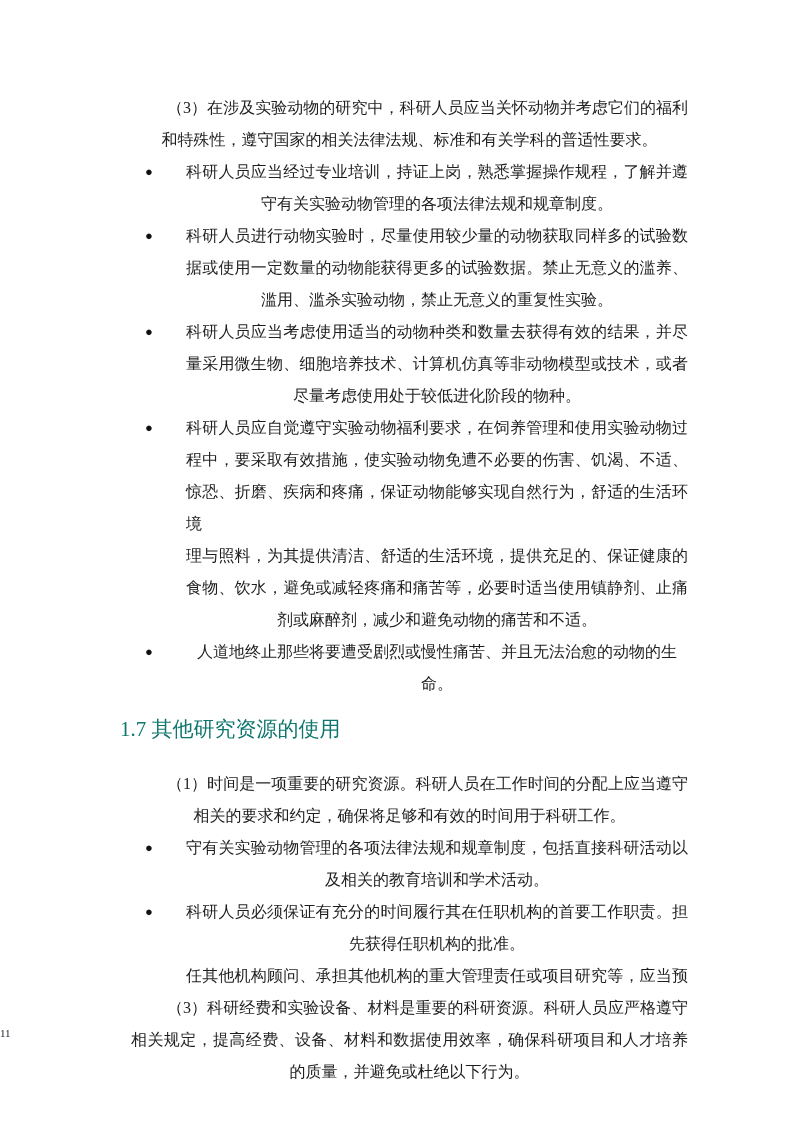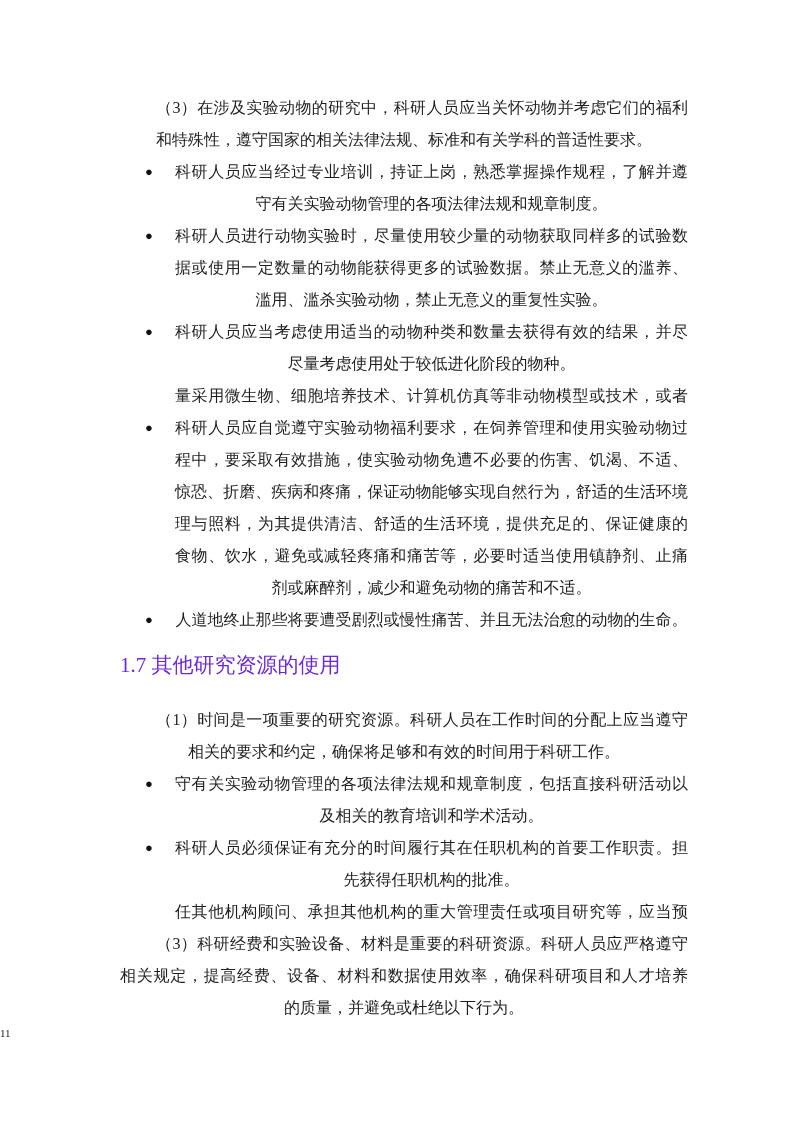--- a/index.html
+++ b/index.html
@@ -22,40 +22,41 @@
     top: 92px;
     width: 568px;
     font-size: 16px;
     line-height: 32px;
   }
   .block { margin: 0; }
   .line {
     text-align: justify;
     text-align-last: justify;
     overflow: hidden;
+    margin-left: 11px;
   }
   .line.last {
     text-align-last: auto;
     text-align: center;
   }
   .paragraph .line.indent { text-indent: 36px; }
   .bullet { position: relative; }
   .bullet .line { padding-left: 55px; }
   .bullet .marker {
     position: absolute;
     left: 25px;
     top: 0;
     font-size: 13px;
     line-height: 32px;
     color: #111111;
   }
   .heading {
     font-size: 21px;
     line-height: 30px;
-    color: #6d28d9;
+    color: #0f766e;
     margin: 14px 0 24px 0;
     text-align: left;
   }
   .page-number {
     position: absolute;
     left: 0;
     top: 1026px;
     width: 100%;
     font-size: 11px;
     line-height: 14px;
@@ -78,22 +79,22 @@
       </div>
       <div class="block bullet">
         <span class="marker">●</span>
         <div class="line">科研人员进行动物实验时，尽量使用较少量的动物获取同样多的试验数</div>
         <div class="line">据或使用一定数量的动物能获得更多的试验数据。禁止无意义的滥养、</div>
         <div class="line last">滥用、滥杀实验动物，禁止无意义的重复性实验。</div>
       </div>
       <div class="block bullet">
         <span class="marker">●</span>
         <div class="line">科研人员应当考虑使用适当的动物种类和数量去获得有效的结果，并尽</div>
+        <div class="line">量采用微生物、细胞培养技术、计算机仿真等非动物模型或技术，或者</div>
         <div class="line last">尽量考虑使用处于较低进化阶段的物种。</div>
-        <div class="line">量采用微生物、细胞培养技术、计算机仿真等非动物模型或技术，或者</div>
       </div>
       <div class="block bullet">
         <span class="marker">●</span>
         <div class="line">科研人员应自觉遵守实验动物福利要求，在饲养管理和使用实验动物过</div>
         <div class="line">程中，要采取有效措施，使实验动物免遭不必要的伤害、饥渴、不适、</div>
         <div class="line">惊恐、折磨、疾病和疼痛，保证动物能够实现自然行为，舒适的生活环境</div>
         <div class="line">理与照料，为其提供清洁、舒适的生活环境，提供充足的、保证健康的</div>
         <div class="line">食物、饮水，避免或减轻疼痛和痛苦等，必要时适当使用镇静剂、止痛</div>
         <div class="line last">剂或麻醉剂，减少和避免动物的痛苦和不适。</div>
       </div>

